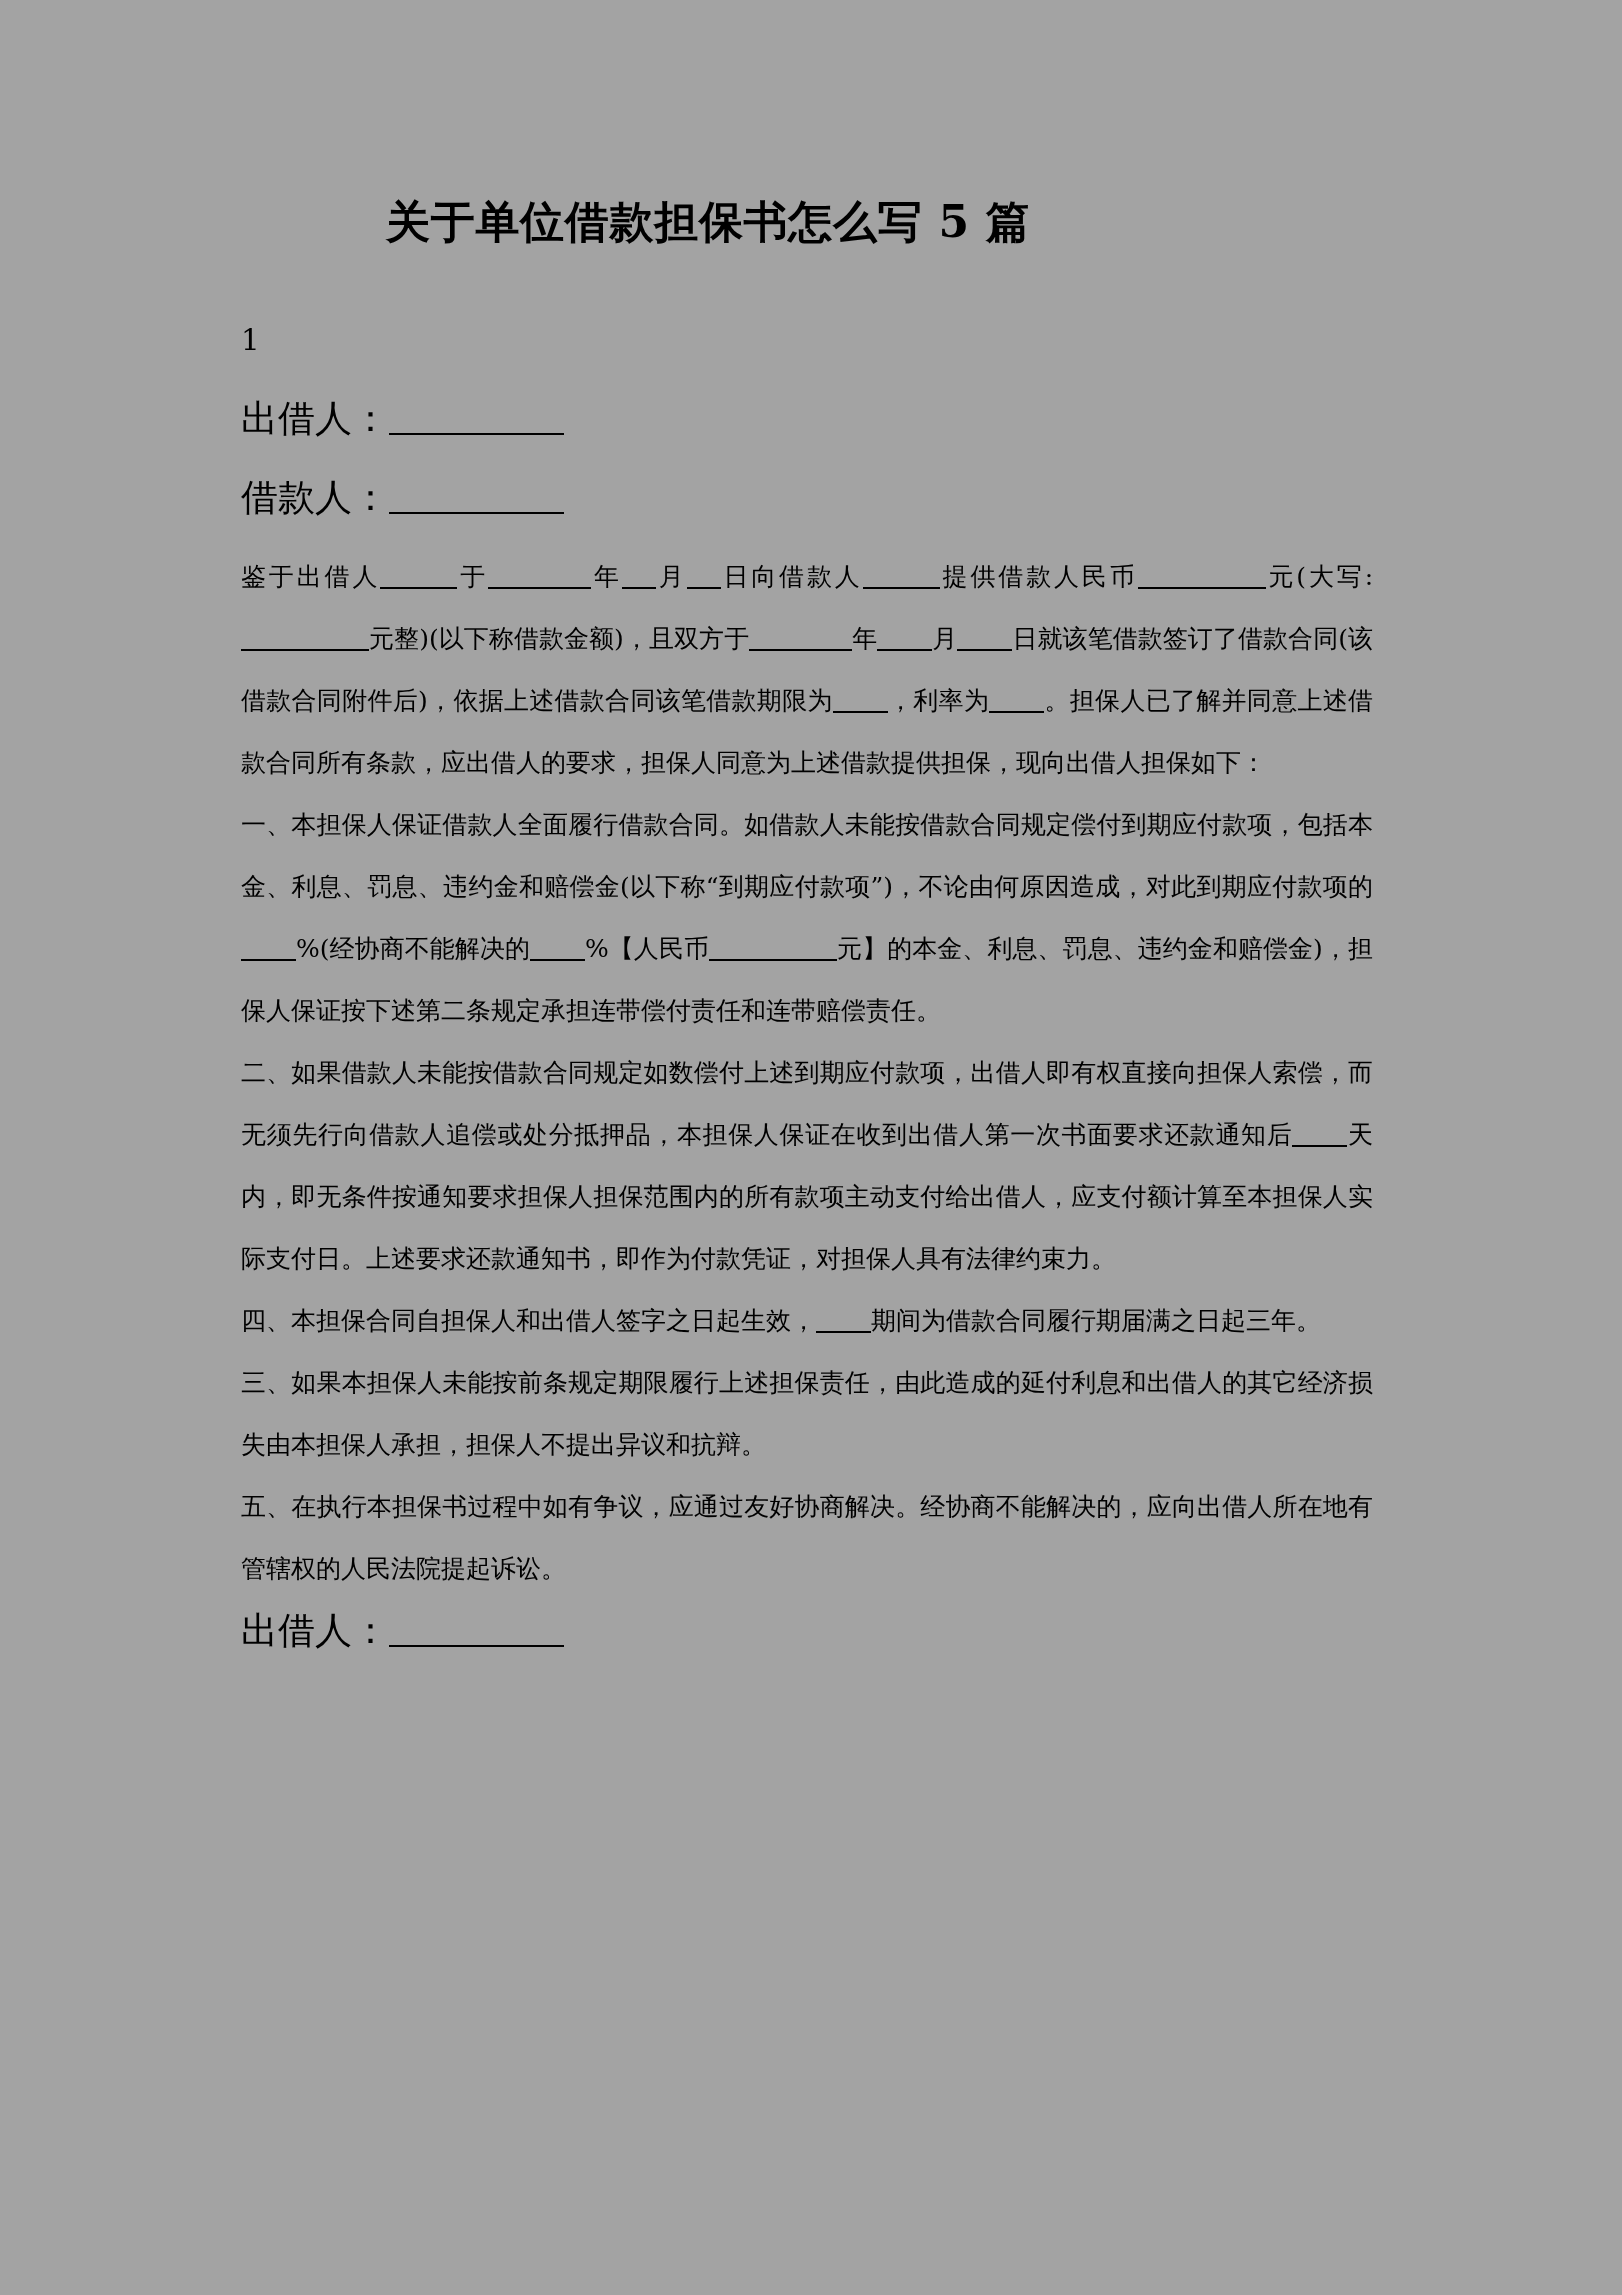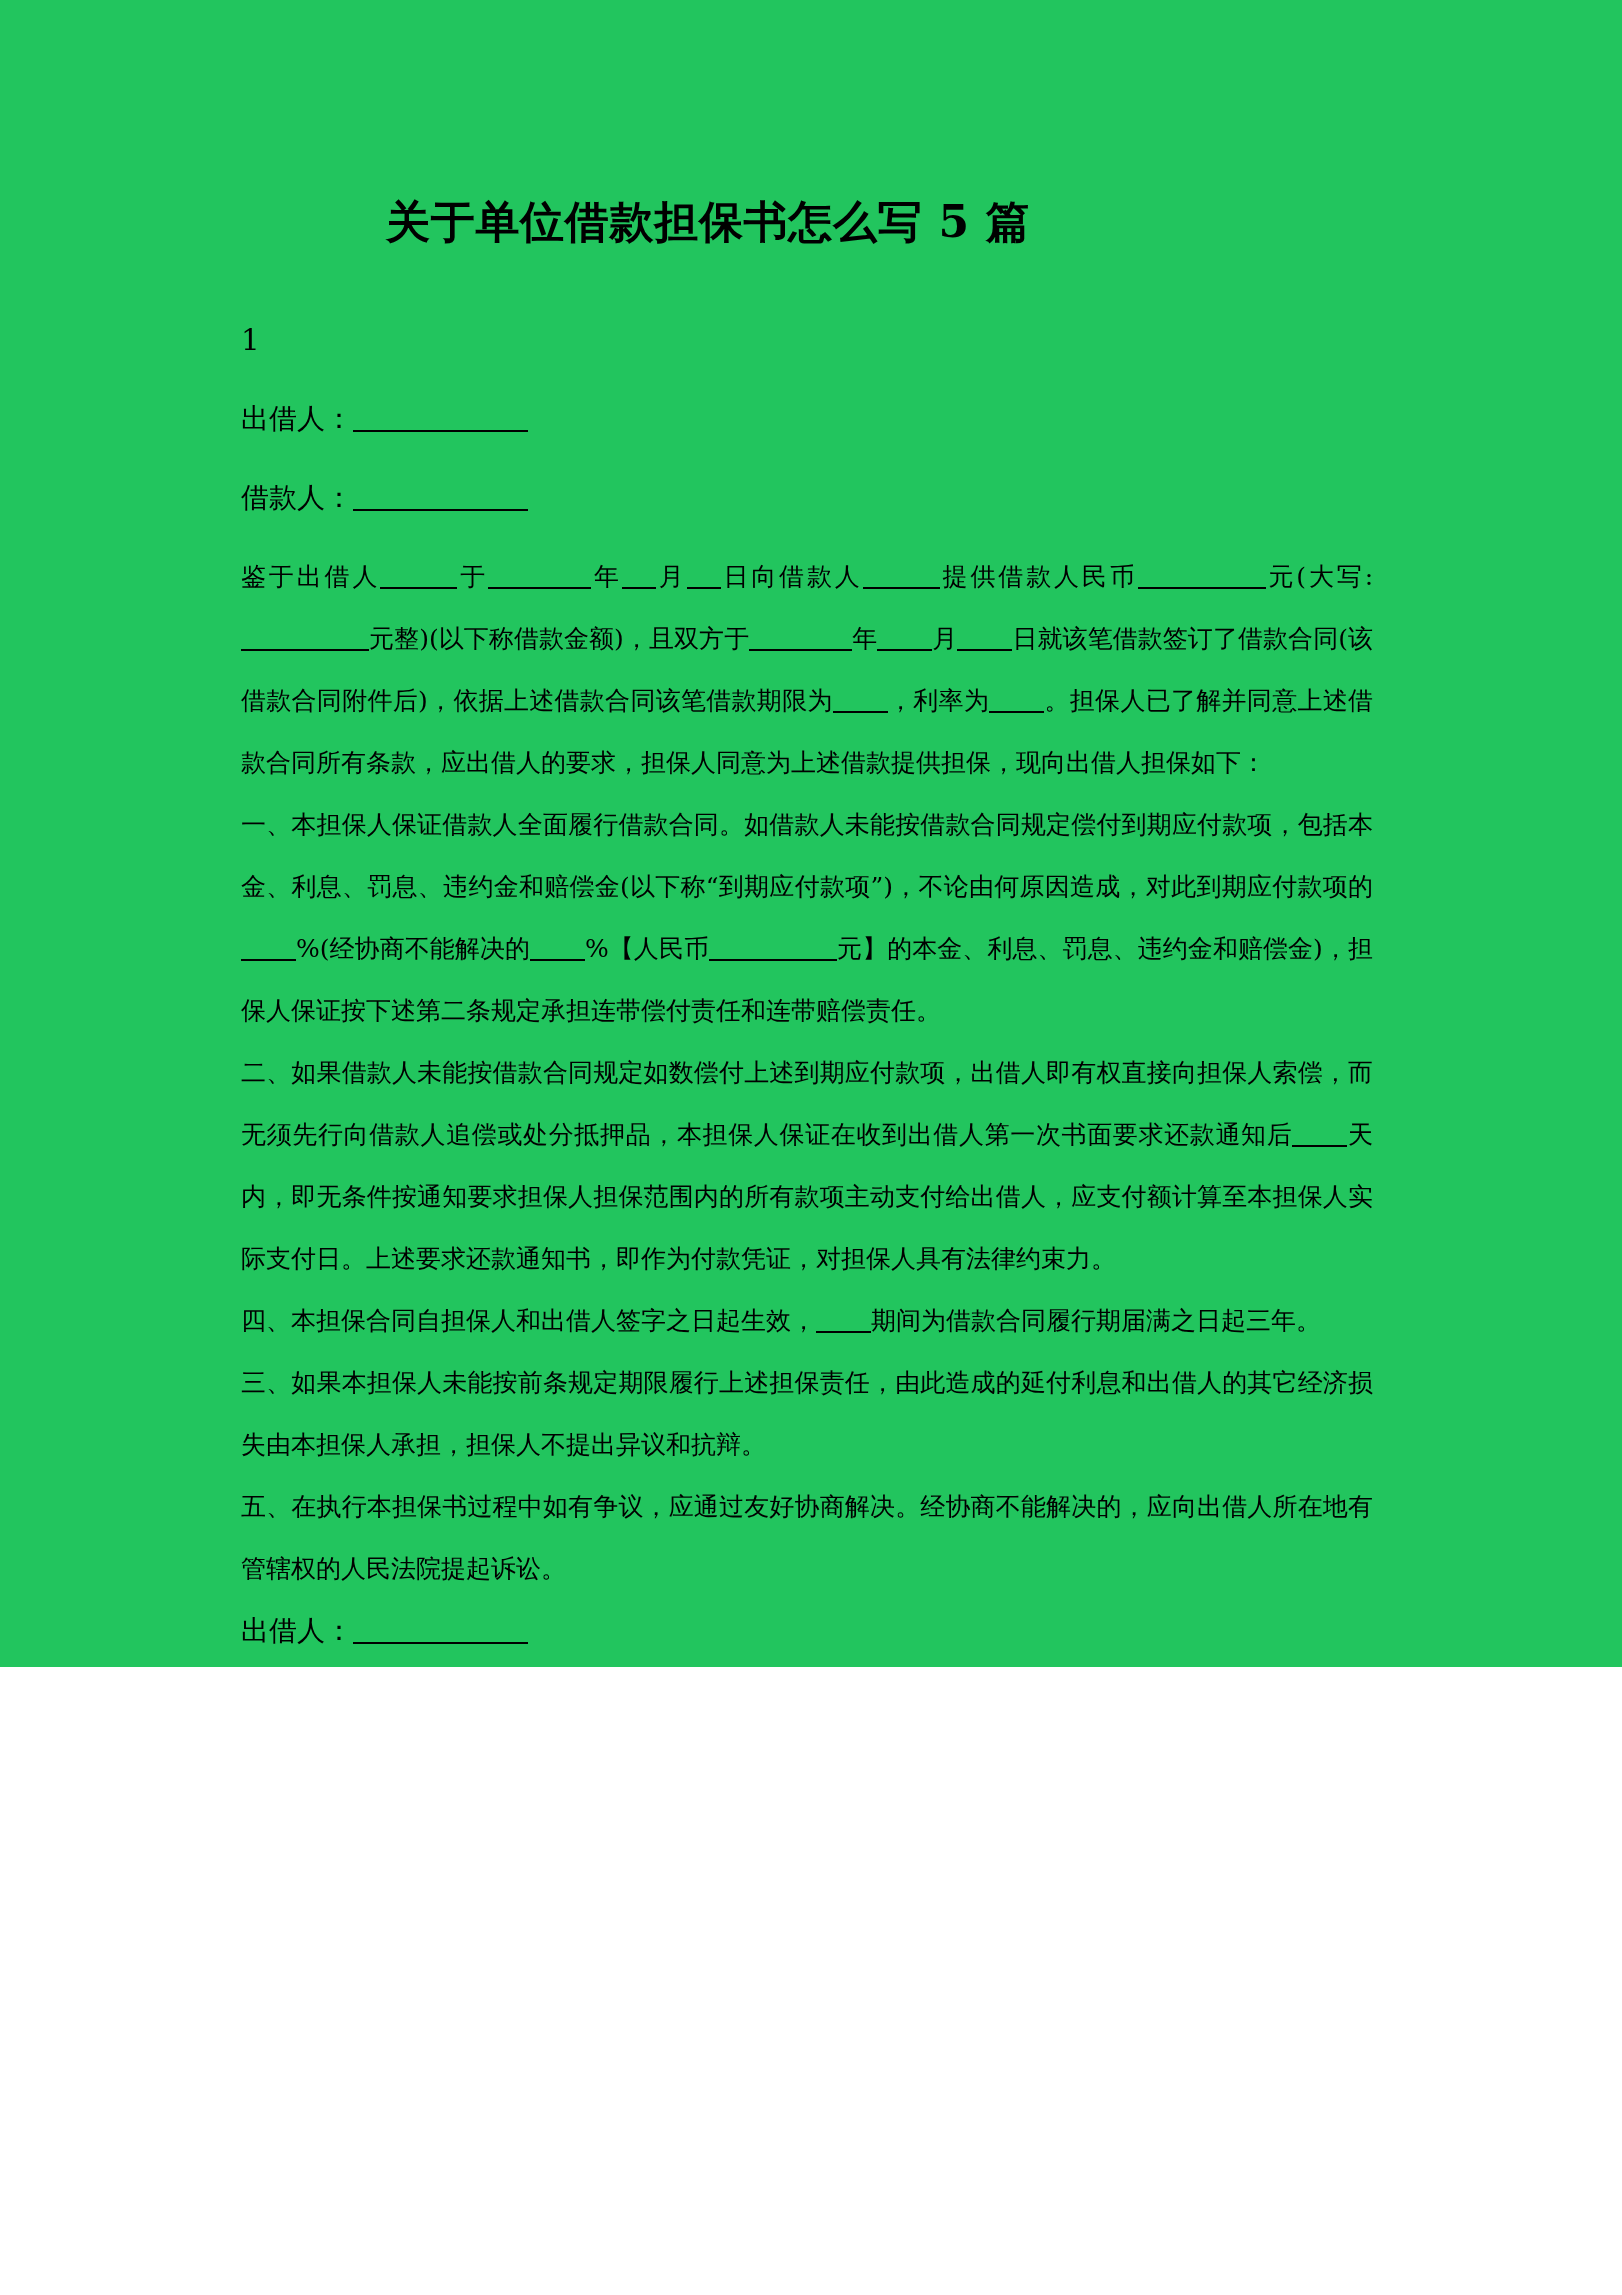--- a/index.html
+++ b/index.html
@@ -3,22 +3,22 @@
 <meta charset="utf-8">
 <style>
   html, body {
     margin: 0;
     padding: 0;
     background: #ffffff;
   }
   .page {
     position: relative;
     width: 1623px;
-    height: 1667px;
-    background: #22c55e;
+    height: 2295px;
+    background: #a3a3a3;
     box-sizing: border-box;
     overflow: hidden;
     font-family: "DejaVu Serif", "Liberation Serif", serif;
     color: #000000;
   }
   .content {
     position: absolute;
     left: 241px;
     top: 0;
     width: 1132px;
@@ -43,21 +43,21 @@
     font-size: 25px;
     line-height: 62px;
     margin: 0;
     text-align: justify;
     text-justify: inter-character;
     letter-spacing: 0px;
     word-break: break-all;
   }
 
   .field-line {
-    font-size: 28px;
+    font-size: 37px;
     line-height: 62px;
     margin: 0;
     white-space: nowrap;
   }
 
   .index-num {
     font-size: 29.4px;
     line-height: 51px;
     margin: 0;
     padding-top: 71px;

